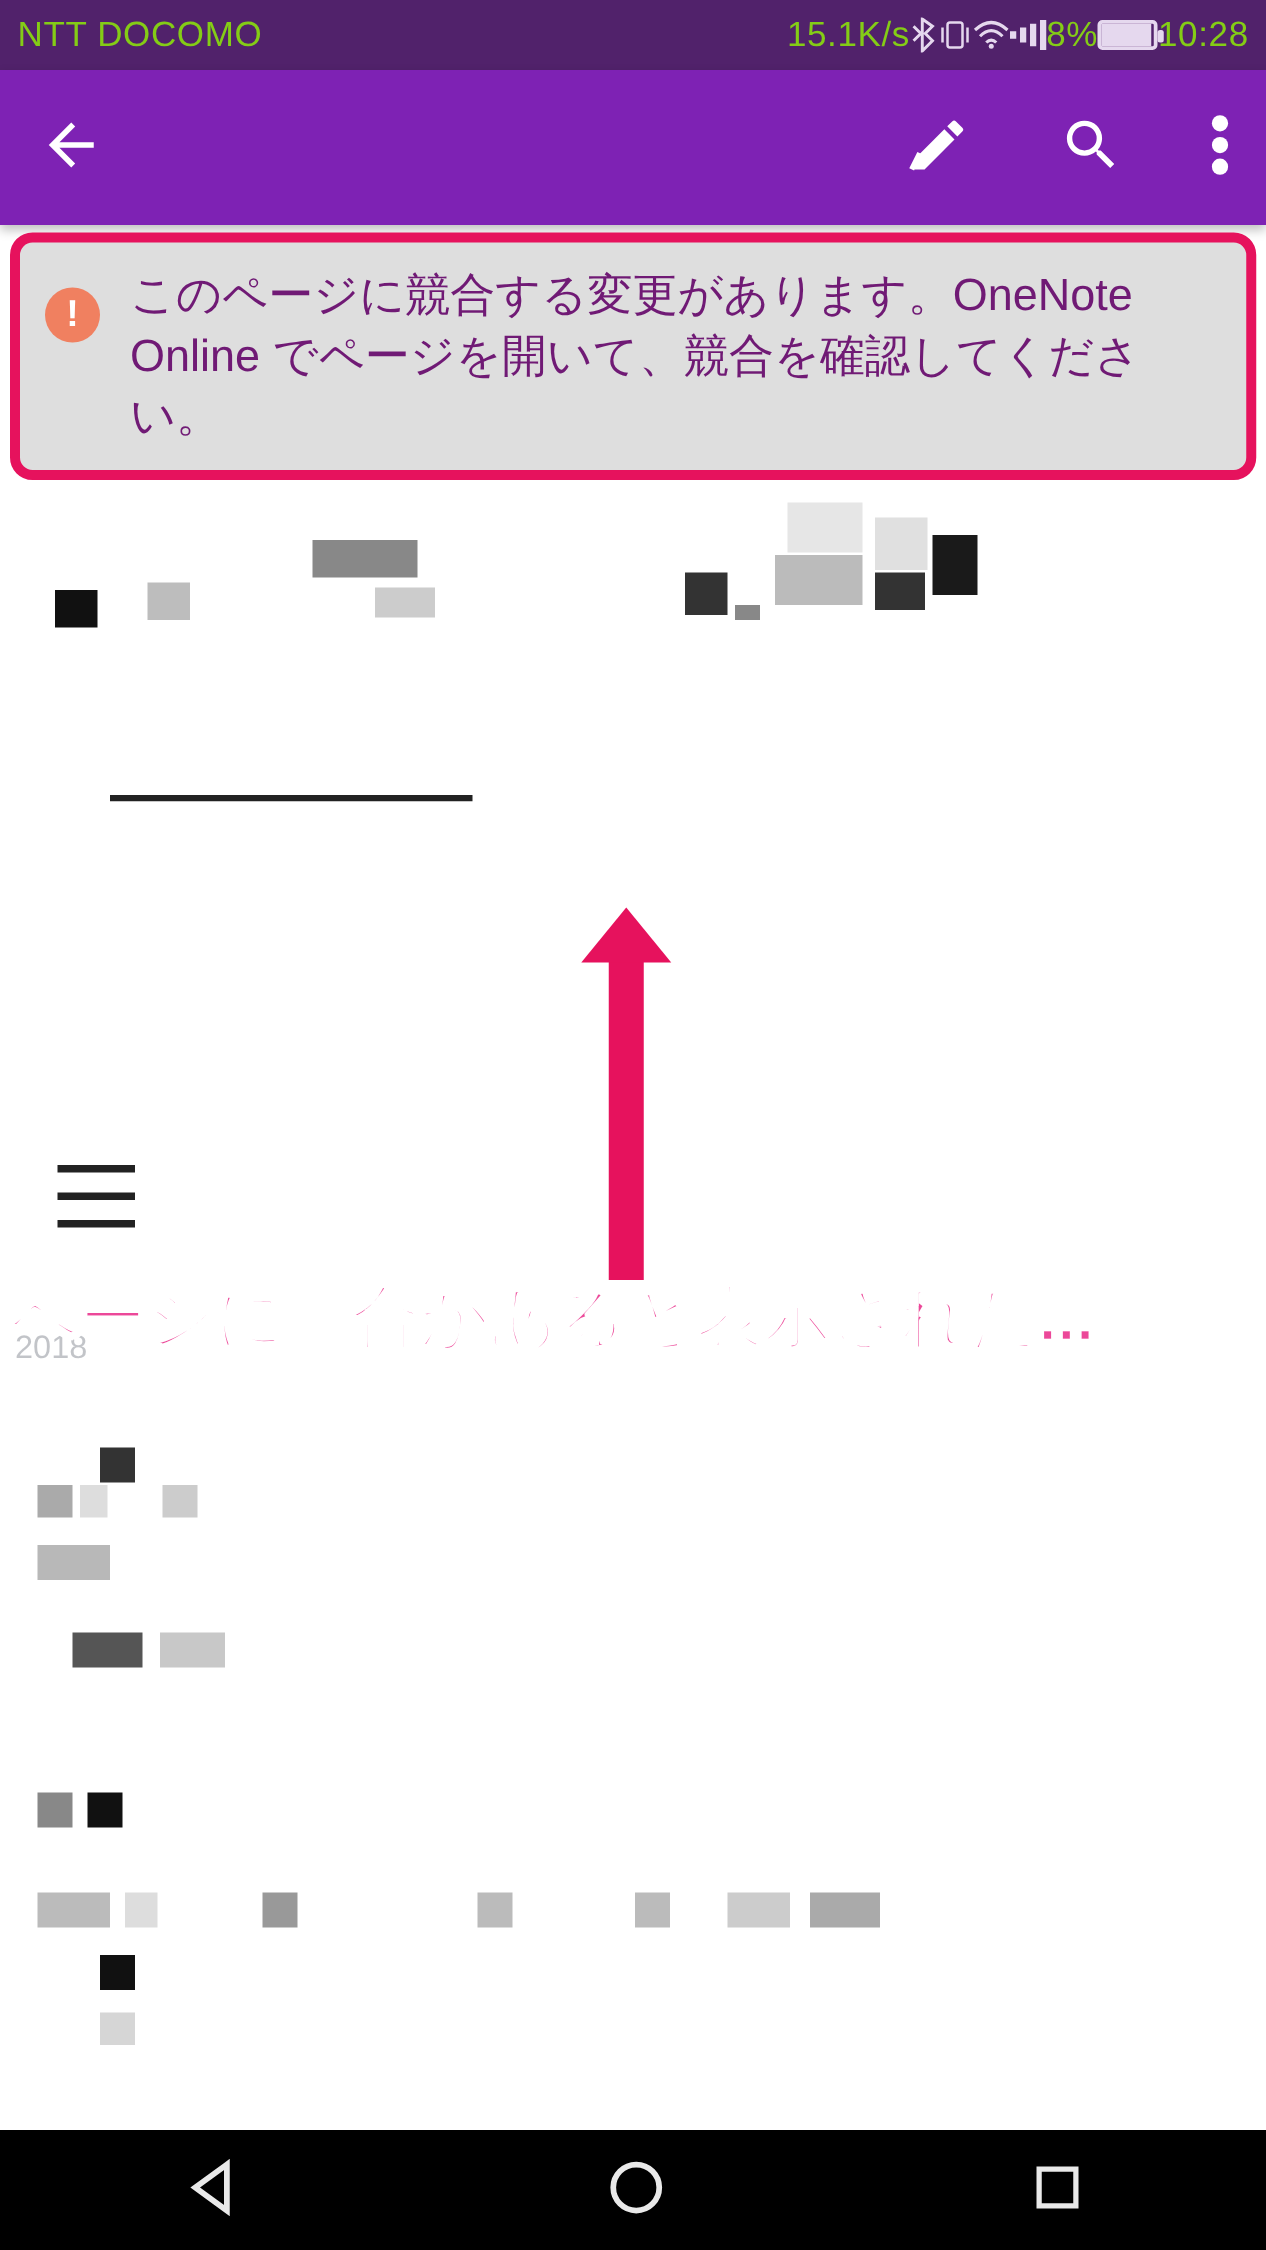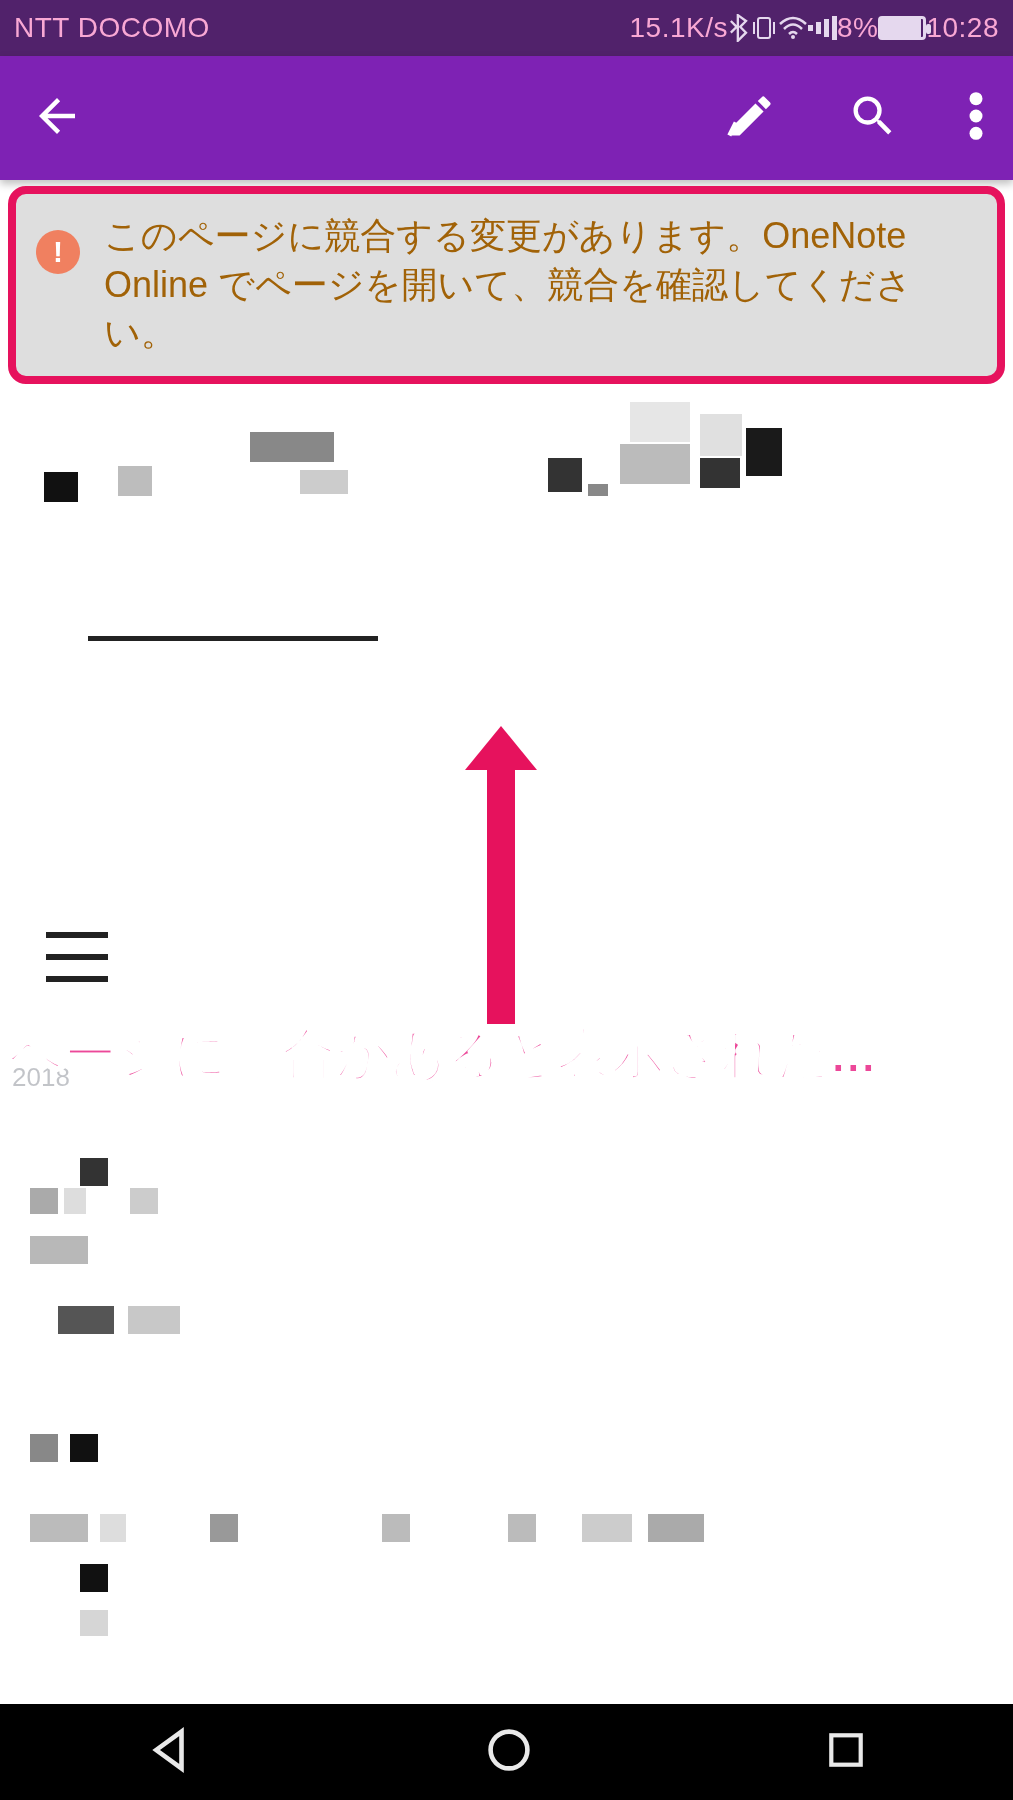--- a/index.html
+++ b/index.html
@@ -2,21 +2,21 @@
 <html><head>
 <meta charset="utf-8">
 <style>
   * { margin: 0; padding: 0; box-sizing: border-box; }
   html, body { width: 1013px; height: 1800px; font-family: sans-serif; overflow: hidden; background: #fff; }
 
   
   .status-bar {
     height: 56px;
     background: #51226b;
-    color: #f9a8d4;
+    color: #84cc16;
     display: flex;
     align-items: center;
     padding: 0 14px;
     font-size: 28px;
     letter-spacing: 0.5px;
   }
   .status-left { flex: 0 0 auto; }
   .status-right { flex: 1; display: flex; justify-content: flex-end; align-items: center; }
   .status-right span { display: inline-flex; align-items: center; }
   .battery-shell {
@@ -68,21 +68,21 @@
     border-radius: 50%;
     background: #f08060;
     color: #fff;
     font-weight: bold;
     font-size: 30px;
     display:flex; align-items:center; justify-content:center;
     flex-shrink:0;
     margin-top: 18px;
   }
   .banner-text {
-    color: #a16207;
+    color: #701a75;
     font-size: 36px;
     line-height: 1.35;
   }
 
   
   .content {
     position: relative;
     padding: 20px 10px 0 10px;
     height: calc(1800px - 56px - 124px - 96px);
     overflow: hidden;

